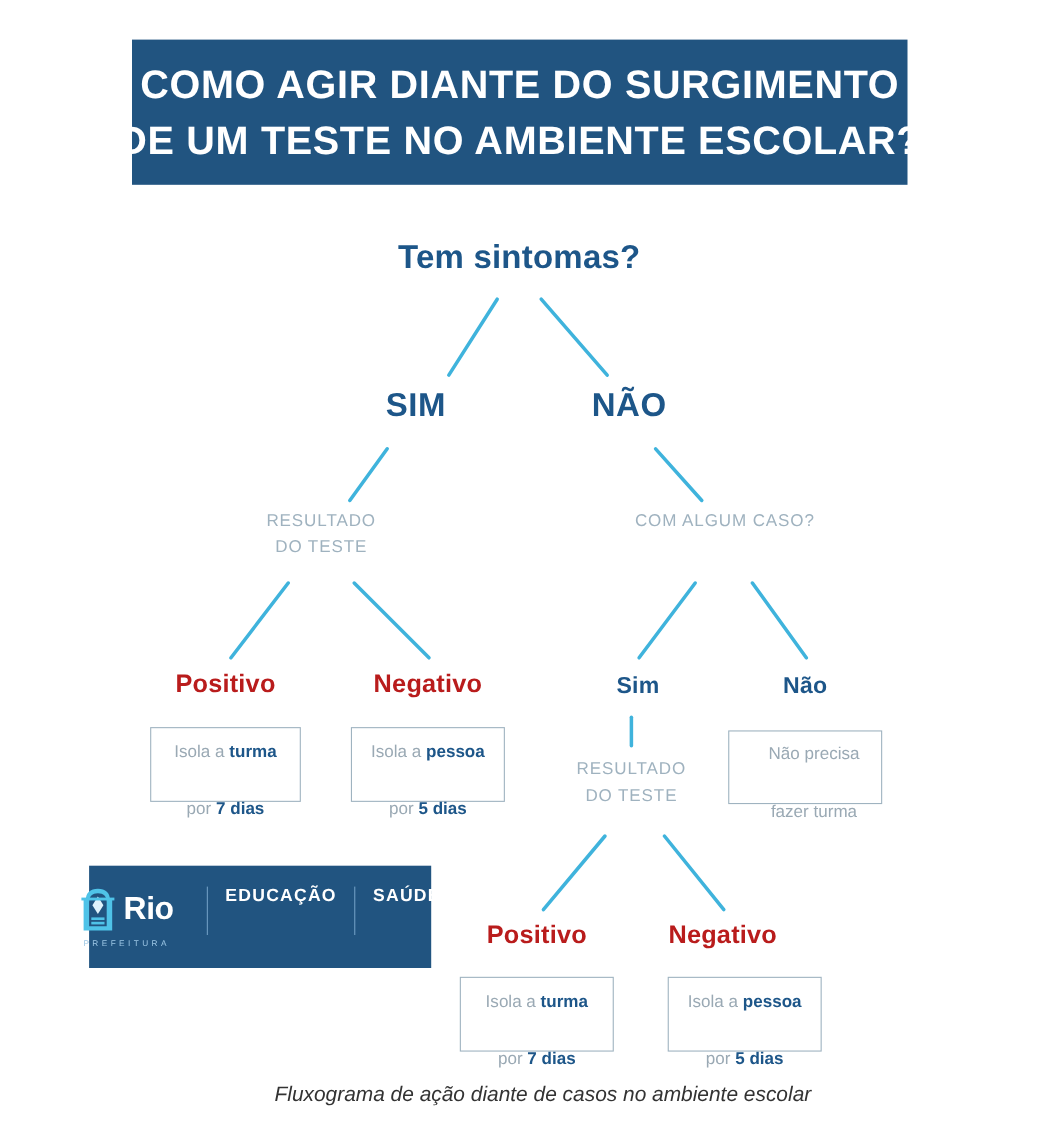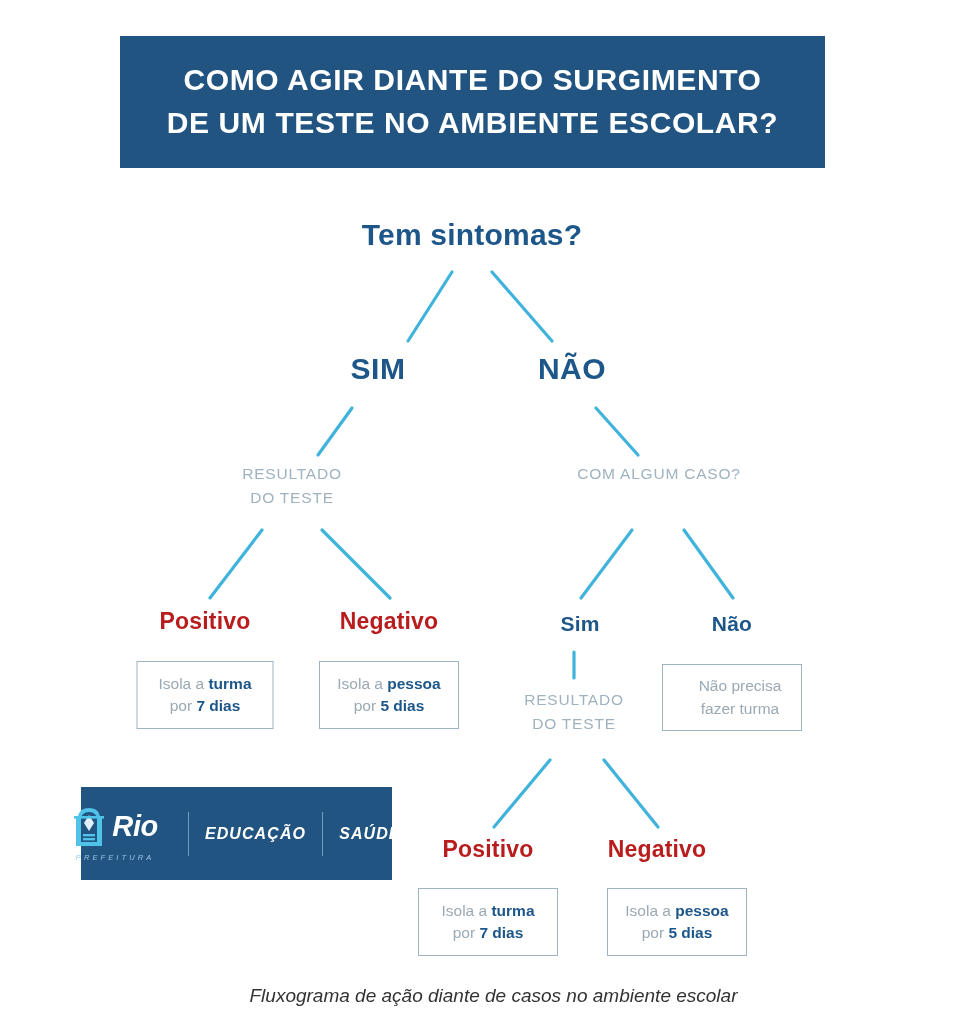--- a/index.html
+++ b/index.html
@@ -27,21 +27,21 @@
     width: 705px;
     height: 132px;
     background: #215480;
     display: flex;
     flex-direction: column;
     align-items: center;
     justify-content: center;
   }
   #header-banner .hline {
     color: #ffffff;
-    font-size: 30px;
+    font-size: 36px;
     font-weight: bold;
     letter-spacing: 0.6px;
     line-height: 1.42;
     text-align: center;
     white-space: nowrap;
   }
 
   
   #connectors {
     position: absolute;
@@ -101,43 +101,42 @@
     display: flex;
     flex-direction: column;
     align-items: center;
     justify-content: center;
     line-height: 1.45;
   }
   .action-box .ln {
     font-size: 15.5px;
     color: #9aa9b4;
     white-space: nowrap;
+    margin-top: 30px;
   }
   .action-box .ln b {
     color: #1d5689;
     font-weight: bold;
   }
 
   
   #logo-block {
     position: absolute;
     left: 81px;
     top: 787px;
     width: 311px;
     height: 93px;
     background: #215480;
     display: flex;
     align-items: center;
     justify-content: center;
   }
   #logo-inner {
     display: flex;
-    align-items: center;
     gap: 0px;
-    font-style: italic;
   }
   #logo-mark {
     display: flex;
     flex-direction: column;
     align-items: center;
     margin-right: 14px;
   }
   #logo-mark-row {
     display: flex;
     align-items: center;

